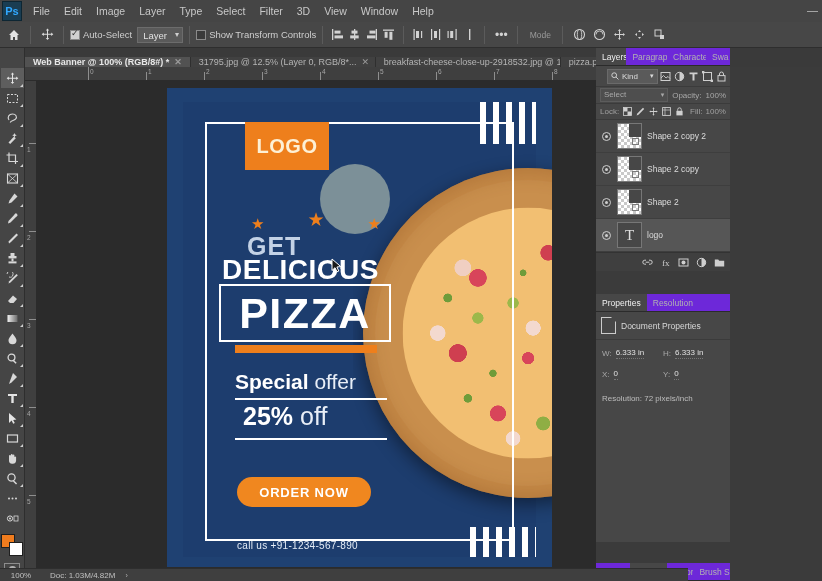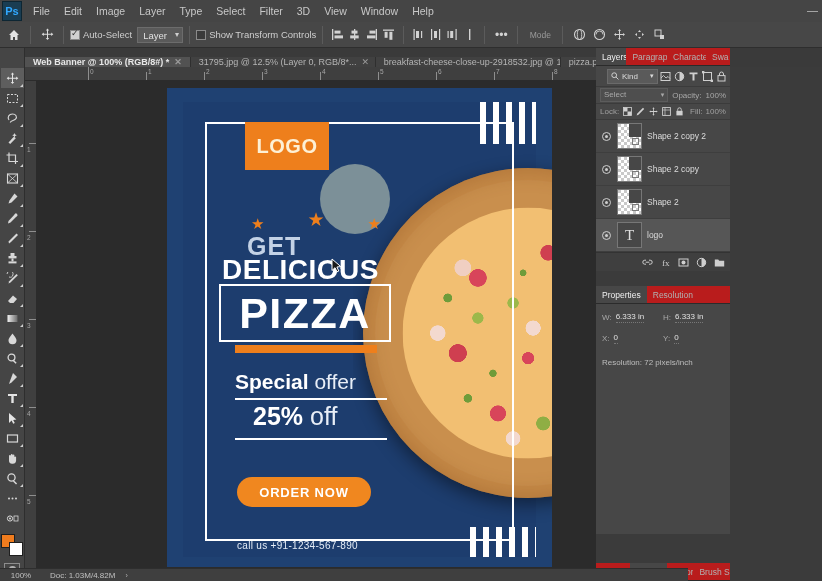--- a/index.html
+++ b/index.html
@@ -194,21 +194,21 @@
   .pizza-bar {
     position: absolute; left: 52px; top: 243px; width: 142px; height: 8px; background: #ee7f1c;
   }
   .special {
     position: absolute; left: 52px; top: 268px; font-size: 21px; color: #ffffff;
   }
   .special b { font-weight: bold; }
   .special i { font-style: normal; color: #e8eef7; font-weight: normal; }
   .rule1 { position: absolute; left: 52px; top: 296px; width: 152px; height: 2px; background: #ffffff; }
   .off {
-    position: absolute; left: 70px; top: 300px; font-size: 25px; color: #ffffff;
+    position: absolute; left: 60px; top: 300px; font-size: 25px; color: #ffffff;
   }
   .off b { font-weight: bold; }
   .off i { font-style: normal; font-weight: normal; color: #e8eef7; }
   .rule2 { position: absolute; left: 52px; top: 336px; width: 152px; height: 2px; background: #ffffff; }
   .order-btn {
     position: absolute; left: 54px; top: 375px; width: 134px; height: 30px;
     background: #f0871f; border-radius: 16px;
     display: flex; align-items: center; justify-content: center;
     color: #ffffff; font-size: 13px; font-weight: bold; letter-spacing: 0.8px;
     cursor: pointer;
@@ -270,21 +270,21 @@
   .cursor-arrow {
     position: absolute; left: 294px; top: 177px; width: 14px; height: 16px; z-index: 30;
   }
 
   
   .rightcol {
     position: absolute; top: 48px; right: 0; width: 134px; height: 533px;
     background: #3b3b3b;
   }
   .panel-tabs {
-    display: flex; height: 18px; background: #b91c1c; border-bottom: 1px solid #2b2b2b;
+    display: flex; height: 18px; background: #6d28d9; border-bottom: 1px solid #2b2b2b;
   }
   .ptab {
     font-size: 8.5px; color: #b2b2b2; padding: 0 6px; line-height: 18px;
     white-space: nowrap; cursor: pointer; overflow: hidden;
   }
   .ptab.active { background: #474747; color: #f0f0f0; }
   .panel-body { background: #474747; }
   .filter-row {
     display: flex; align-items: center; gap: 2px; padding: 3px 3px; height: 21px;
     border-bottom: 1px solid #3b3b3b;
@@ -949,25 +949,29 @@
             </svg>
         </div>
         <div class="lfico">
           <svg width="11" height="11" viewBox="0 0 11 11">
               <path d="M0.8 2.6 h3.4 l1 1.2 h5 v5.6 h-9.4 Z" fill="#cfcfcf"></path>
             </svg>
         </div>
       </div>
     </div>
 
-    <div class="panel-tabs" style="margin-top:15px">
+    <div class="panel-tabs" style="margin-top:23px">
       <div class="ptab active">Properties</div>
       <div class="ptab">Resolution</div>
     </div>
     <div class="panel-body" style="height:230px">
+      <div class="prop-header">
+        <span class="doc-ico"></span>
+        <span class="prop-title">Document Properties</span>
+      </div>
       <div class="prop-grid">
         <div class="prop-cell">
           <span class="prop-key">W:</span>
           <span class="prop-val">6.333 in</span>
         </div>
         <div class="prop-cell">
           <span class="prop-key">H:</span>
           <span class="prop-val">6.333 in</span>
         </div>
         <div class="prop-cell">

